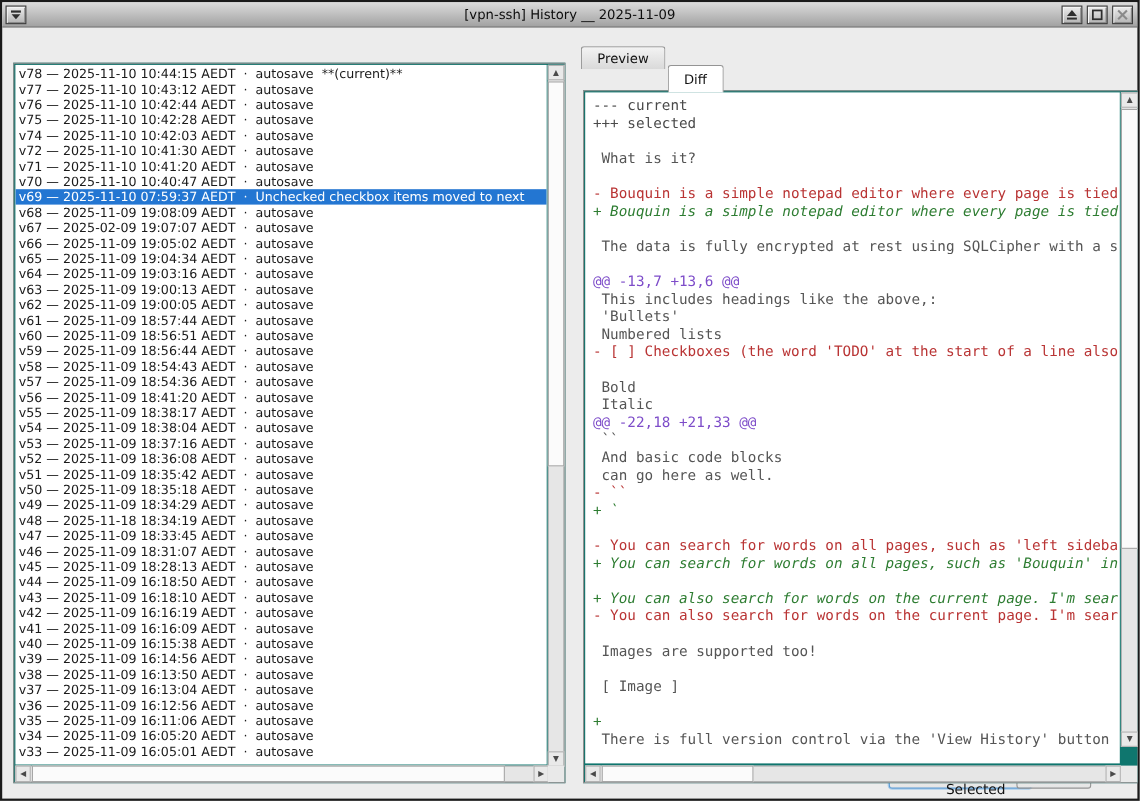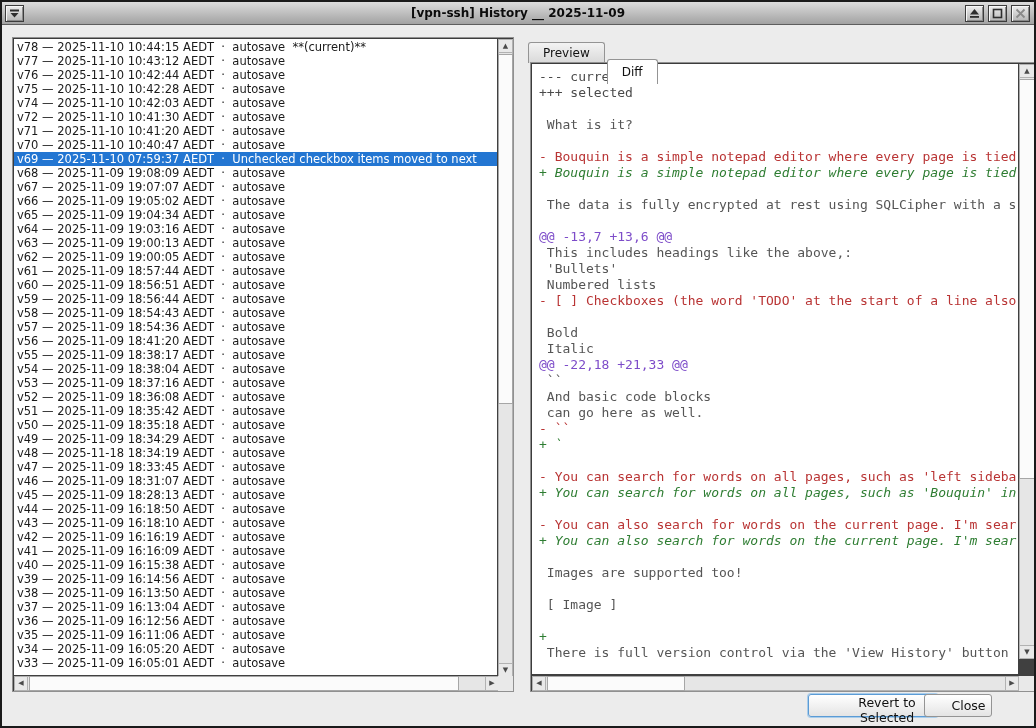--- a/index.html
+++ b/index.html
@@ -12,38 +12,39 @@
 
   
   .titlebar {
     position:absolute; left:0; top:0; right:0; height:23px;
     background:linear-gradient(#dcdcdc,#a2a2a2);
     border-bottom:1px solid #5e5e5e;
     display:flex; align-items:center;
   }
   .tb-title {
     position:absolute; left:0; right:0; text-align:center;
-    font-size:12px; font-weight:bold; color:#0c0c0c; line-height:23px;
+    font-size:12px; font-weight:normal; color:#0c0c0c; line-height:23px;
     pointer-events:none; white-space:pre;
   }
   .tb-btn {
     width:19px; height:17px; margin:0 2px; position:relative; z-index:2;
     background:linear-gradient(#ededed,#b5b5b5);
     border:1px solid #3c3c3c;
     box-shadow:inset 1px 1px 0 #f8f8f8, inset -1px -1px 0 #8a8a8a;
     display:flex; align-items:center; justify-content:center;
   }
   .tb-btn.first { margin-left:3px; }
   .tb-right { margin-left:auto; display:flex; margin-right:2px; }
 
   
   .frame {
-    position:absolute; background:#404040;
+    position:absolute; background:#0f766e;
     border:1px solid #909090;
     box-shadow:inset 1px 1px 0 rgba(0,0,0,0.05);
+    margin-top:20px;
   }
   .listframe { left:10px; top:35px; width:502px; height:655px; }
   .listbox {
     position:absolute; left:1px; top:1px; right:16px; bottom:16px;
     overflow:hidden; background:#fff;
     font-size:11.5px; line-height:14px; color:#1a1a1a;
     padding-top:1px; cursor:default;
   }
   .list-row { height:14px; white-space:pre; padding-left:3px; }
   .list-row.selected { background:var(--selection_bg); color:var(--selection_fg); }
@@ -148,21 +149,21 @@
         <div class="list-row">v78 — 2025-11-10 10:44:15 AEDT  ·  autosave  **(current)**</div>
         <div class="list-row">v77 — 2025-11-10 10:43:12 AEDT  ·  autosave</div>
         <div class="list-row">v76 — 2025-11-10 10:42:44 AEDT  ·  autosave</div>
         <div class="list-row">v75 — 2025-11-10 10:42:28 AEDT  ·  autosave</div>
         <div class="list-row">v74 — 2025-11-10 10:42:03 AEDT  ·  autosave</div>
         <div class="list-row">v72 — 2025-11-10 10:41:30 AEDT  ·  autosave</div>
         <div class="list-row">v71 — 2025-11-10 10:41:20 AEDT  ·  autosave</div>
         <div class="list-row">v70 — 2025-11-10 10:40:47 AEDT  ·  autosave</div>
         <div class="list-row selected">v69 — 2025-11-10 07:59:37 AEDT  ·  Unchecked checkbox items moved to next</div>
         <div class="list-row">v68 — 2025-11-09 19:08:09 AEDT  ·  autosave</div>
-        <div class="list-row">v67 — 2025-11-09 19:07:07 AEDT  ·  autosave</div>
+        <div class="list-row">v67 — 2025-02-09 19:07:07 AEDT  ·  autosave</div>
         <div class="list-row">v66 — 2025-11-09 19:05:02 AEDT  ·  autosave</div>
         <div class="list-row">v65 — 2025-11-09 19:04:34 AEDT  ·  autosave</div>
         <div class="list-row">v64 — 2025-11-09 19:03:16 AEDT  ·  autosave</div>
         <div class="list-row">v63 — 2025-11-09 19:00:13 AEDT  ·  autosave</div>
         <div class="list-row">v62 — 2025-11-09 19:00:05 AEDT  ·  autosave</div>
         <div class="list-row">v61 — 2025-11-09 18:57:44 AEDT  ·  autosave</div>
         <div class="list-row">v60 — 2025-11-09 18:56:51 AEDT  ·  autosave</div>
         <div class="list-row">v59 — 2025-11-09 18:56:44 AEDT  ·  autosave</div>
         <div class="list-row">v58 — 2025-11-09 18:54:43 AEDT  ·  autosave</div>
         <div class="list-row">v57 — 2025-11-09 18:54:36 AEDT  ·  autosave</div>
@@ -234,22 +235,22 @@
         <div class="diff-line hunk">@@ -22,18 +21,33 @@</div>
         <div class="diff-line ctx"> ``</div>
         <div class="diff-line ctx"> And basic code blocks</div>
         <div class="diff-line ctx"> can go here as well.</div>
         <div class="diff-line del">- ``</div>
         <div class="diff-line add">+ `</div>
         <div class="diff-line blank"></div>
         <div class="diff-line del">- You can search for words on all pages, such as 'left sideba</div>
         <div class="diff-line add">+ You can search for words on all pages, such as 'Bouquin' in</div>
         <div class="diff-line blank"></div>
+        <div class="diff-line add">+ You can also search for words on the current page. I'm sear</div>
         <div class="diff-line del">- You can also search for words on the current page. I'm sear</div>
-        <div class="diff-line add">+ You can also search for words on the current page. I'm sear</div>
         <div class="diff-line blank"></div>
         <div class="diff-line ctx"> Images are supported too!</div>
         <div class="diff-line blank"></div>
         <div class="diff-line ctx"> [ Image ]</div>
         <div class="diff-line blank"></div>
         <div class="diff-line add">+</div>
         <div class="diff-line ctx"> There is full version control via the 'View History' button</div>
       </div>
 
     <div class="sb v diff-vsb">

